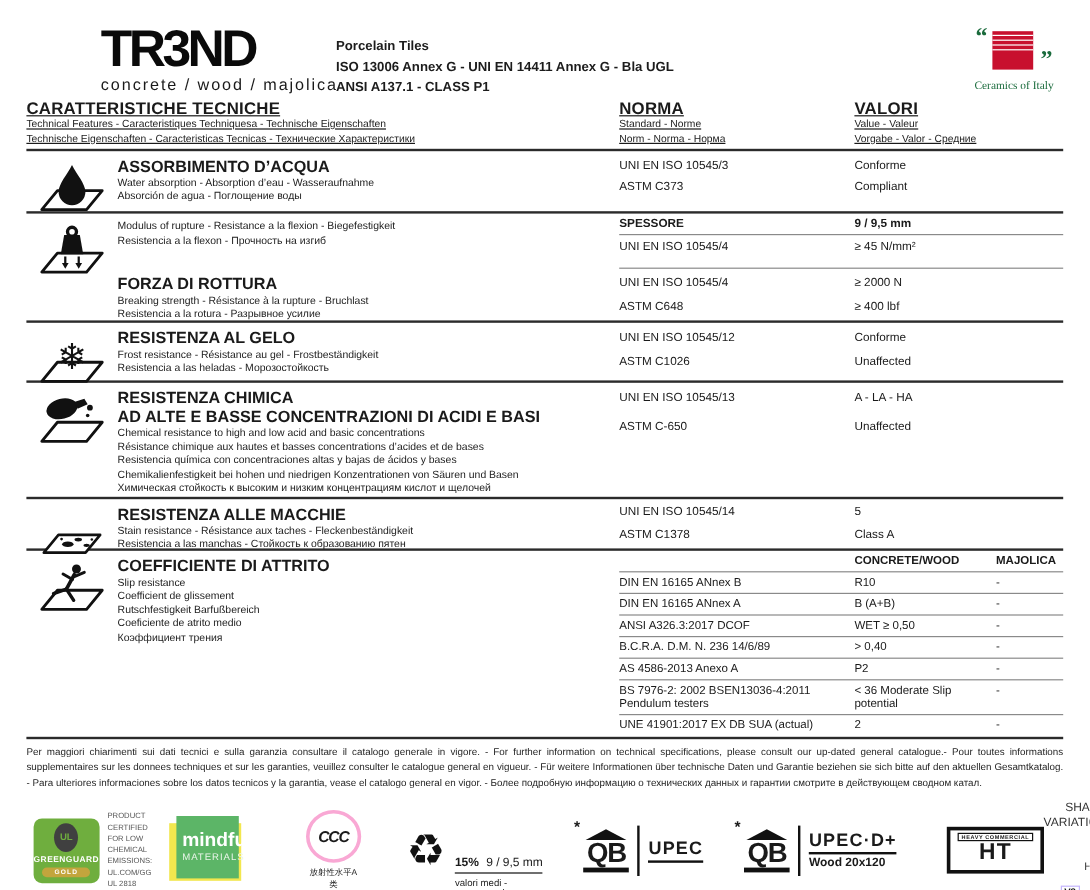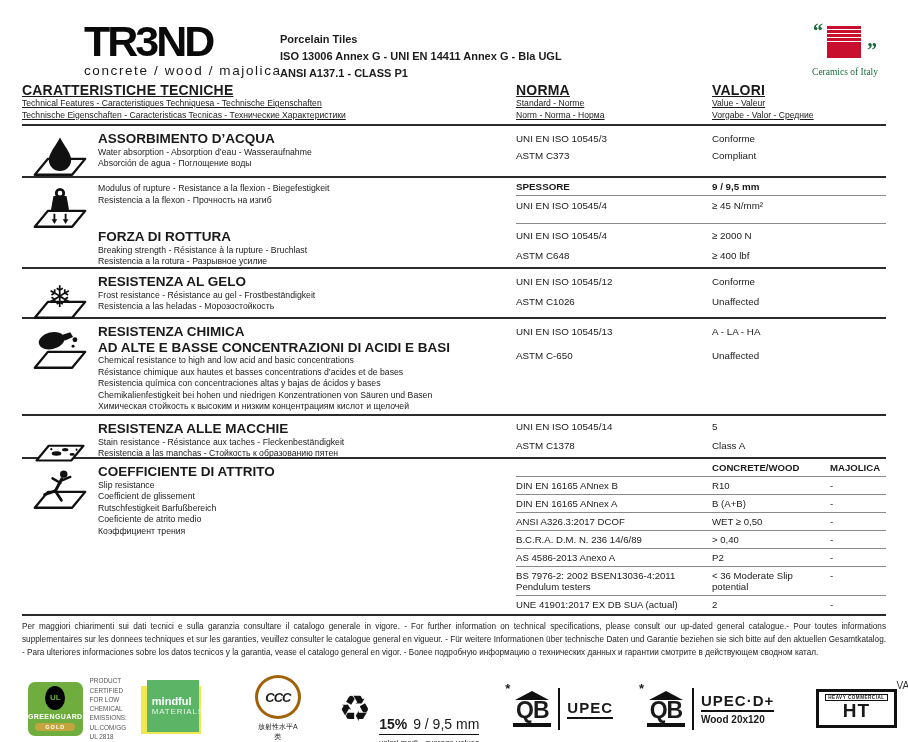--- a/index.html
+++ b/index.html
@@ -63,39 +63,39 @@
   .sub-norm { width:196px; padding-right:8px; }
   .sub-concrete { width:118px; padding-right:6px; }
   .sub-majolica { flex:1; }
 
   
   .footer-note { margin-top:5px; font-size:8.2px; line-height:1.55; text-align:justify; color:#1f1f1f; }
 
   .cert-row { display:flex; align-items:center; margin-top:9px; padding:0 6px; }
 
   .gg-badge { width:76px; height:54px; background:#6fae3e; border-radius:7px; display:flex; flex-direction:column; align-items:center; padding-top:4px; }
-  .gg-circle { width:20px; height:24px; background:#000000; border-radius:50%; display:flex; align-items:center; justify-content:center; font-size:8px; font-weight:900; color:#6fae3e; }
+  .gg-circle { width:20px; height:24px; background:#404040; border-radius:50%; display:flex; align-items:center; justify-content:center; font-size:8px; font-weight:900; color:#6fae3e; }
   .gg-name { color:#fff; font-size:7px; font-weight:bold; letter-spacing:0.4px; margin-top:3px; }
   .gg-tier { background:#c3a53d; color:#fff; font-size:5.5px; font-weight:bold; letter-spacing:1px; padding:1px 10px; border-radius:4px; margin-top:3px; }
   .gg-desc { width:78px; margin-left:7px; font-size:6.4px; line-height:1.45; color:#555; text-transform:uppercase; }
 
   .mm-badge { position:relative; width:62px; height:58px; margin-left:16px; flex-shrink:0; }
   .mm-yellow { position:absolute; left:-2px; top:6px; width:60px; height:48px; background:#f2e74e; }
   .mm-green { position:absolute; left:4px; top:0; width:52px; height:52px; background:#5cb567; display:flex; flex-direction:column; justify-content:center; padding-left:5px; }
-  .mm-line1 { color:#fff; font-weight:bold; font-size:11px; }
+  .mm-line1 { color:#fff; font-weight:bold; font-size:16px; }
   .mm-line2 { color:#e9f5e9; font-size:8px; letter-spacing:0.8px; }
 
   .ccc-block { margin-left:50px; text-align:center; }
-  .ccc-mark { width:46px; height:44px; border:3px solid #a16207; border-radius:50%; display:flex; align-items:center; justify-content:center; font-weight:900; font-style:italic; font-size:13px; letter-spacing:-1px; margin:0 auto; }
+  .ccc-mark { width:46px; height:44px; border:3px solid #f9a8d4; border-radius:50%; display:flex; align-items:center; justify-content:center; font-weight:900; font-style:italic; font-size:13px; letter-spacing:-1px; margin:0 auto; }
   .ccc-caption { font-size:7px; margin-top:3px; color:#222; }
 
   .recycle-block { display:flex; align-items:center; margin-left:38px; }
   .recycle-icon { font-size:36px; line-height:1; color:#111; }
   .recycle-data { margin-left:8px; }
-  .recycle-values { font-size:14px; border-bottom:1.5px solid #111; padding-bottom:2px; white-space:nowrap;margin-top:46px; }
+  .recycle-values { font-size:10px; border-bottom:1.5px solid #111; padding-bottom:2px; white-space:nowrap;margin-top:46px; }
   .recycle-values .pct { font-weight:bold; margin-right:6px; }
   .recycle-caption { font-size:8px; margin-top:3px; color:#222; }
 
   .qb-logo { display:flex; align-items:center; margin-left:34px; }
   .qb-left { position:relative; display:flex; flex-direction:column; align-items:center; }
   .qb-star { position:absolute; left:-8px; top:-10px; font-size:13px; font-weight:900; }
   .qb-roof { width:0; height:0; border-left:17px solid transparent; border-right:17px solid transparent; border-bottom:9px solid #111; }
   .qb-text { font-size:23px; font-weight:900; letter-spacing:-1px; line-height:1; margin-top:-1px; }
   .qb-bar { width:38px; height:4px; background:#111; margin-top:1px; }
   .qb-divider { width:2px; height:42px; background:#111; margin:0 7px; }

